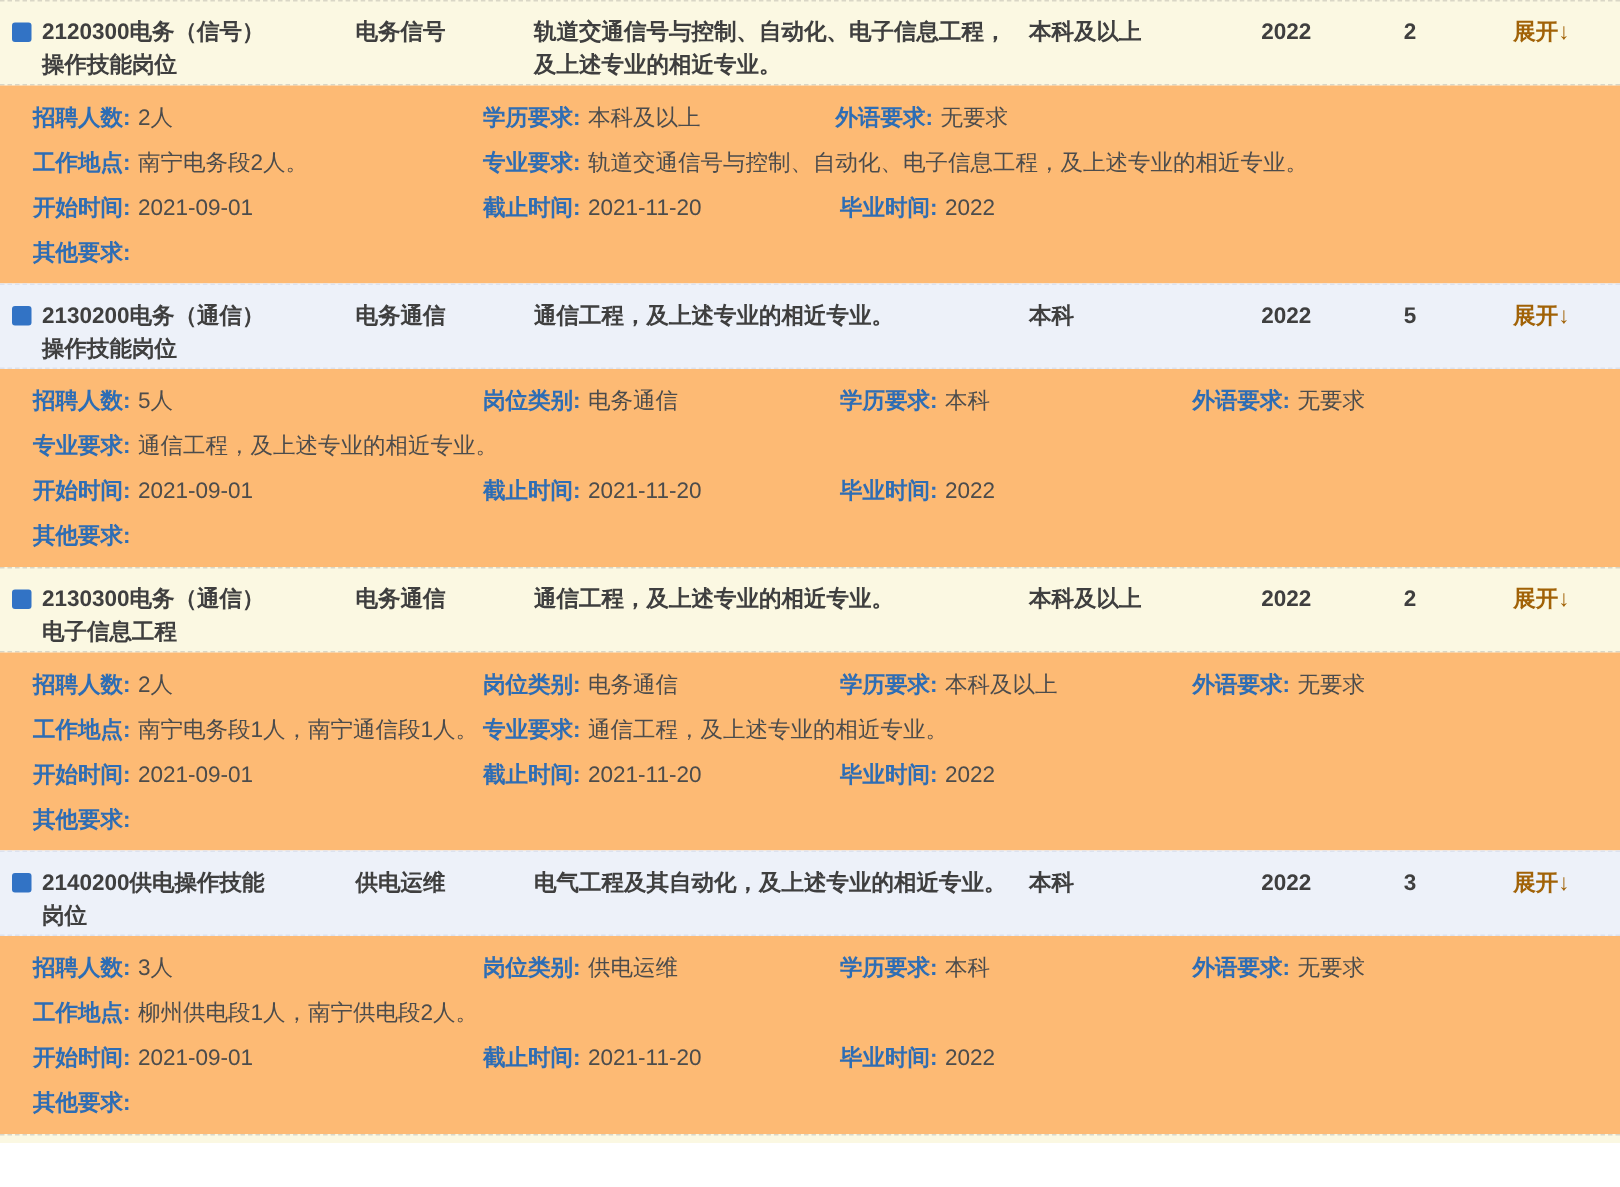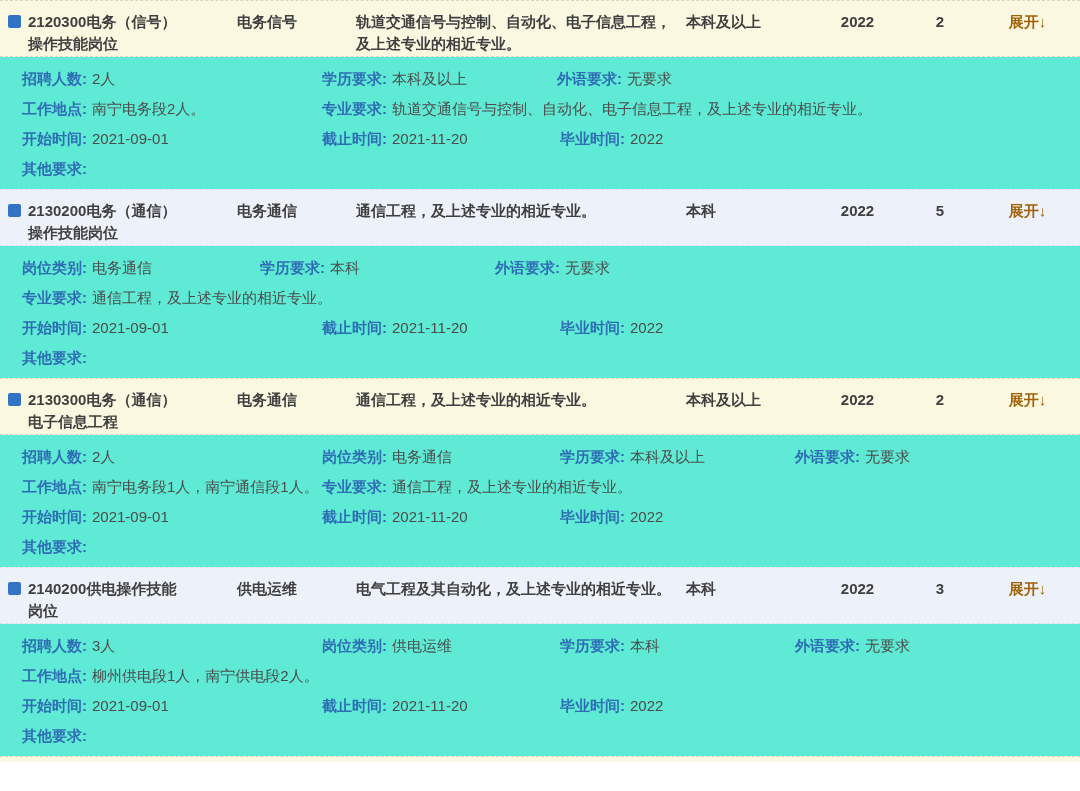--- a/index.html
+++ b/index.html
@@ -17,21 +17,21 @@
   .job-block:nth-of-type(odd) .job-header{background:#fbf8e2;}
   .job-block:nth-of-type(even) .job-header{background:#edf1f9;border-color:#dde2ee;}
   .bullet{width:13px;height:13px;background:#3273c5;border-radius:2px;flex:none;margin:4px 7px 0 0;}
   .h-title{width:150px;flex:none;margin-right:59px;}
   .h-category{width:119px;flex:none;}
   .h-major{width:320px;flex:none;}
   .h-education{width:134px;flex:none;box-sizing:border-box;padding-left:10px;}
   .h-year{width:95px;flex:none;text-align:center;}
   .h-count{width:70px;flex:none;text-align:center;}
   .h-expand{flex:1;text-align:center;color:#a16207;cursor:pointer;text-decoration:none;}
-  .job-detail{padding:7px 20px 5px 22px;line-height:30px;color:#4c4c4c;background:#5eead4;}
+  .job-detail{padding:7px 20px 5px 22px;line-height:30px;color:#4c4c4c;background:#fdba74;}
   .drow{display:flex;align-items:flex-start;}
   .dc1{width:300px;flex:none;}
   .dc2{width:238px;flex:none;}
   .dc3{width:235px;flex:none;}
   .dcflex{flex:1;}
   .lbl{color:#2e6db4;font-weight:bold;margin-right:5px;}
   .next-peek{height:5px;background:#fbf8e2;border-top:1px dashed #d9d6c6;}
 </style>
 </head>
 <body>
@@ -74,20 +74,21 @@
     <div class="h-title">2130200电务（通信）操作技能岗位</div>
     <div class="h-category">电务通信</div>
     <div class="h-major">通信工程，及上述专业的相近专业。</div>
     <div class="h-education">本科</div>
     <div class="h-year">2022</div>
     <div class="h-count">5</div>
     <a class="h-expand">展开↓</a>
   </div>
   <div class="job-detail">
     <div class="drow">
+      <div class="dc1"><span class="lbl">招聘人数:</span><span>5人</span></div>
       <div class="dc2"><span class="lbl">岗位类别:</span><span>电务通信</span></div>
       <div class="dc3"><span class="lbl">学历要求:</span><span>本科</span></div>
       <div class="dcflex"><span class="lbl">外语要求:</span><span>无要求</span></div>
     </div>
     <div class="drow">
       <div class="dcflex"><span class="lbl">专业要求:</span><span>通信工程，及上述专业的相近专业。</span></div>
     </div>
     <div class="drow">
       <div class="dc1"><span class="lbl">开始时间:</span><span>2021-09-01</span></div>
       <div class="dc2"><span class="lbl">截止时间:</span><span>2021-11-20</span></div>

